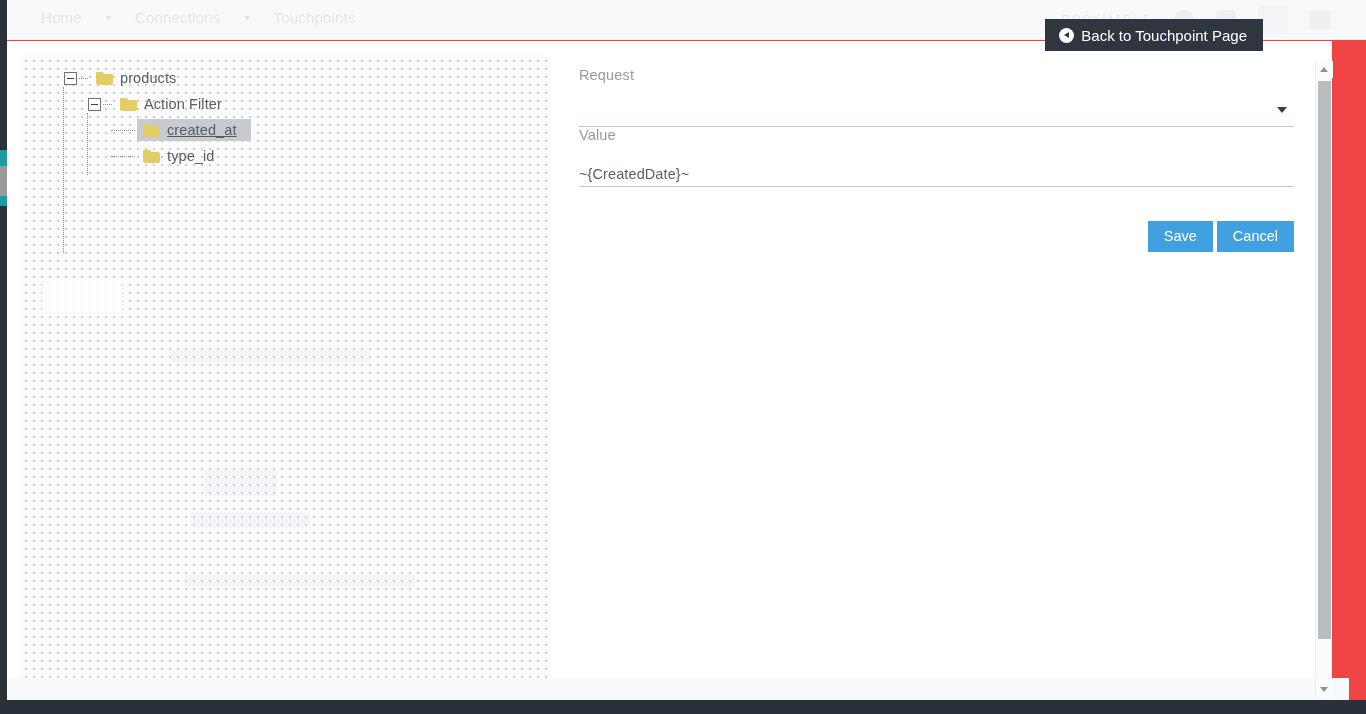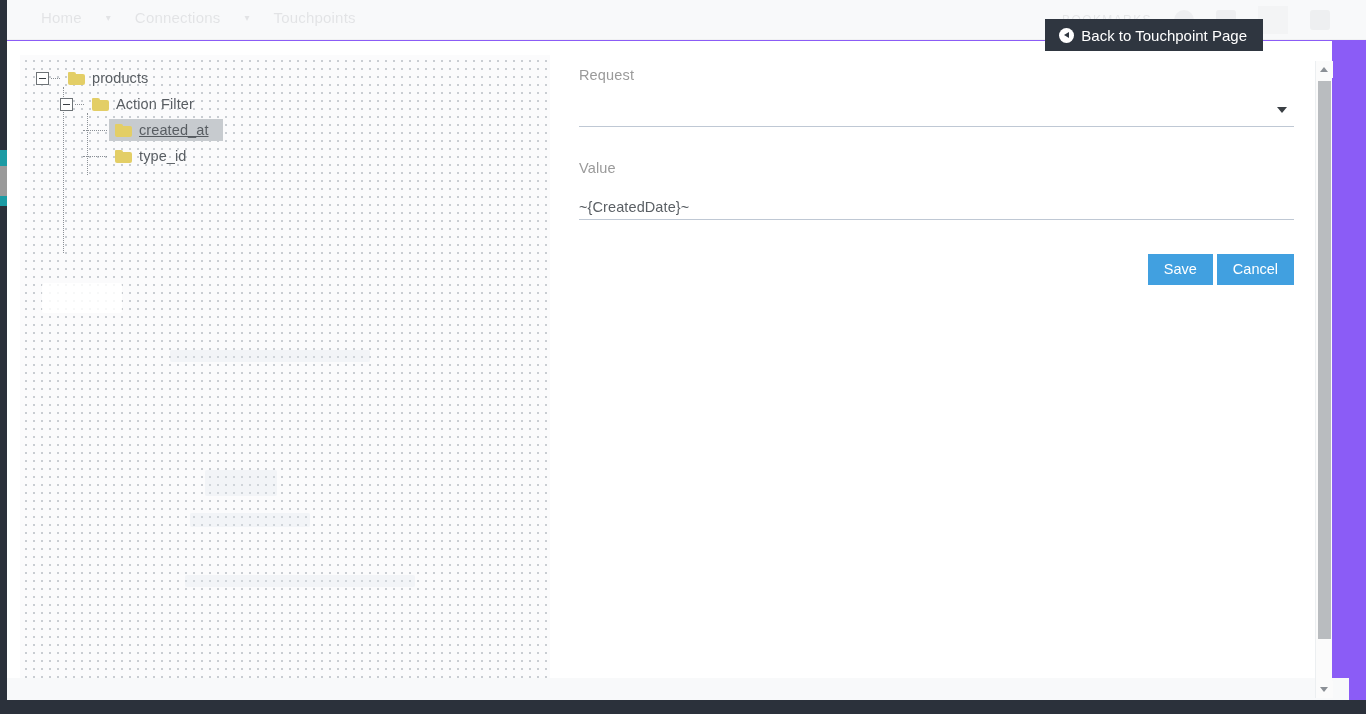--- a/index.html
+++ b/index.html
@@ -9,21 +9,21 @@
     height: 714px;
     overflow: hidden;
     background: #ffffff;
     font-family: "Liberation Sans", sans-serif;
   }
 
   #app {
     position: relative;
     width: 1366px;
     height: 714px;
-    background: #8b5cf6;
+    background: #ef4444;
     overflow: hidden;
   }
 
   
   .left-rail {
     position: absolute;
     left: 0; top: 0;
     width: 7px; height: 714px;
     background: #2b313b;
     z-index: 40;
@@ -161,20 +161,21 @@
     left: 16px; top: 10px;
     font-size: 14px;
     color: #555a5f;
   }
   .tnode {
     position: relative;
     display: flex;
     align-items: center;
     height: 26px;
     white-space: nowrap;
+    margin-left: 28px;
   }
   .tnode .ind { display: inline-block; }
   .ind.l0 { width: 0px; }
   .ind.l1 { width: 24px; }
   .ind.l2 { width: 47px; }
 
   .toggle {
     width: 13px; height: 13px;
     border: 1px solid #6d7276;
     background: #ffffff;
@@ -262,21 +263,21 @@
     border-radius: 2px;
   }
   .ghost-blk.light { background: #ffffff; opacity: .85; }
 
   
   .form {
     position: absolute;
     left: 572px; top: 26px;
     width: 715px;
   }
-  .field { margin-bottom: 33px; position: relative; }
+  .field { position: relative; }
   .field-label {
     font-size: 14.5px;
     color: #9a9a9a;
     margin-bottom: 22px;
     letter-spacing: .15px;
   }
   .field-line {
     position: relative;
     border-bottom: 1px solid #bfc8d4;
     height: 22px;

